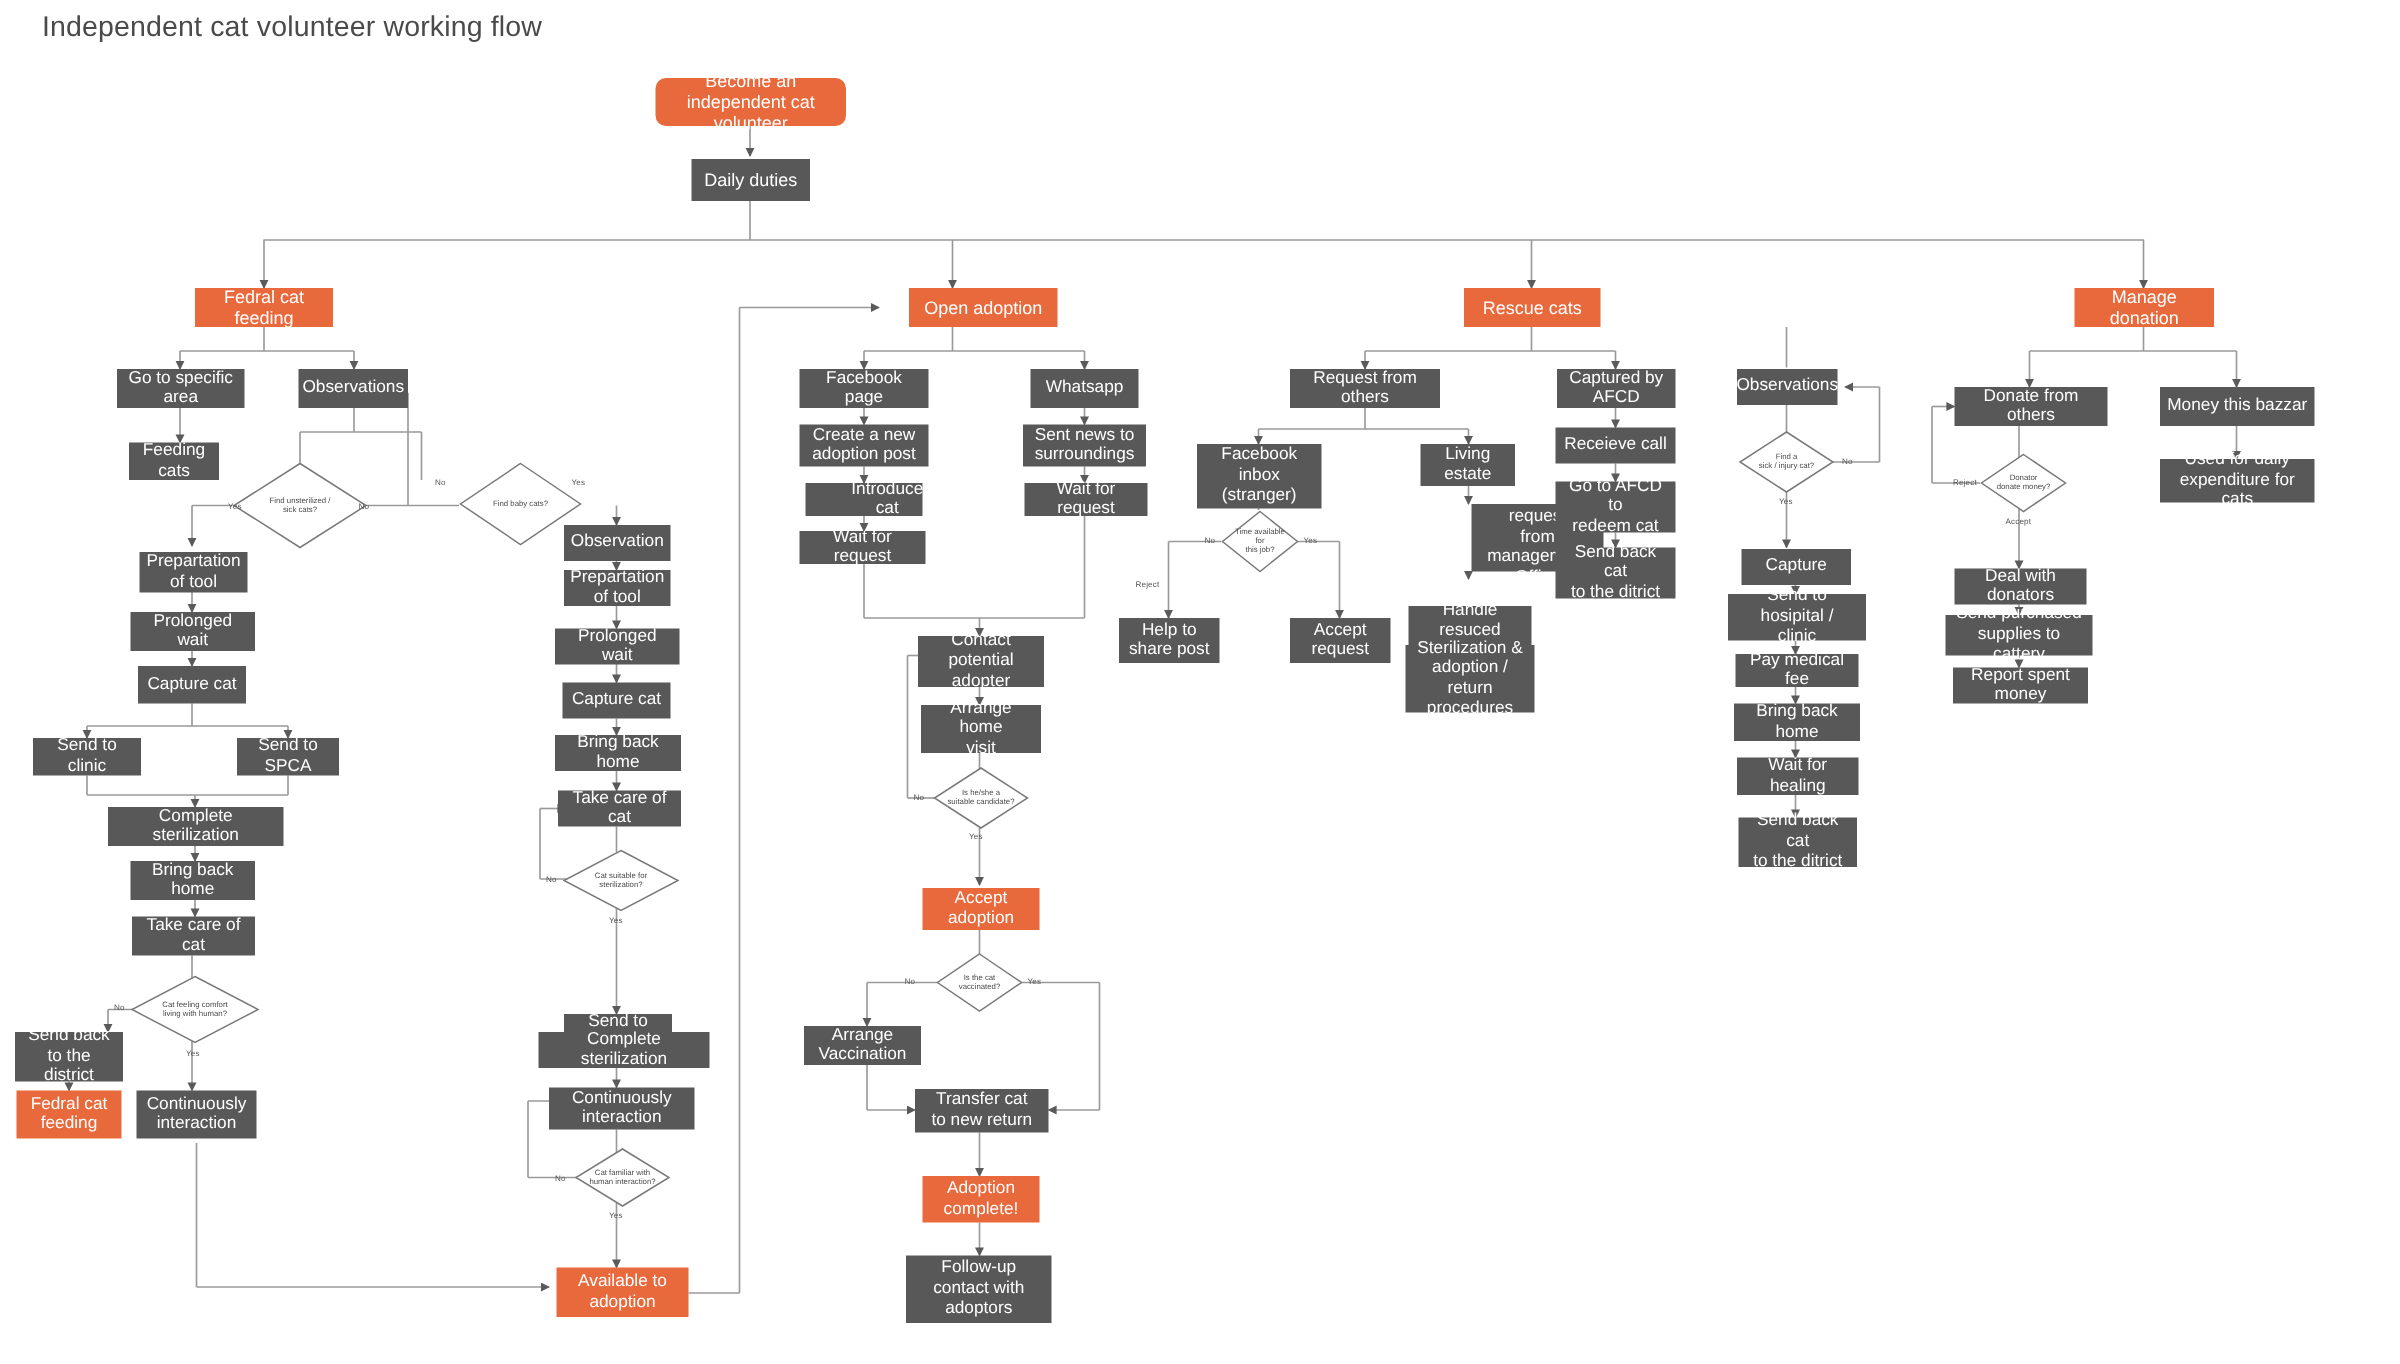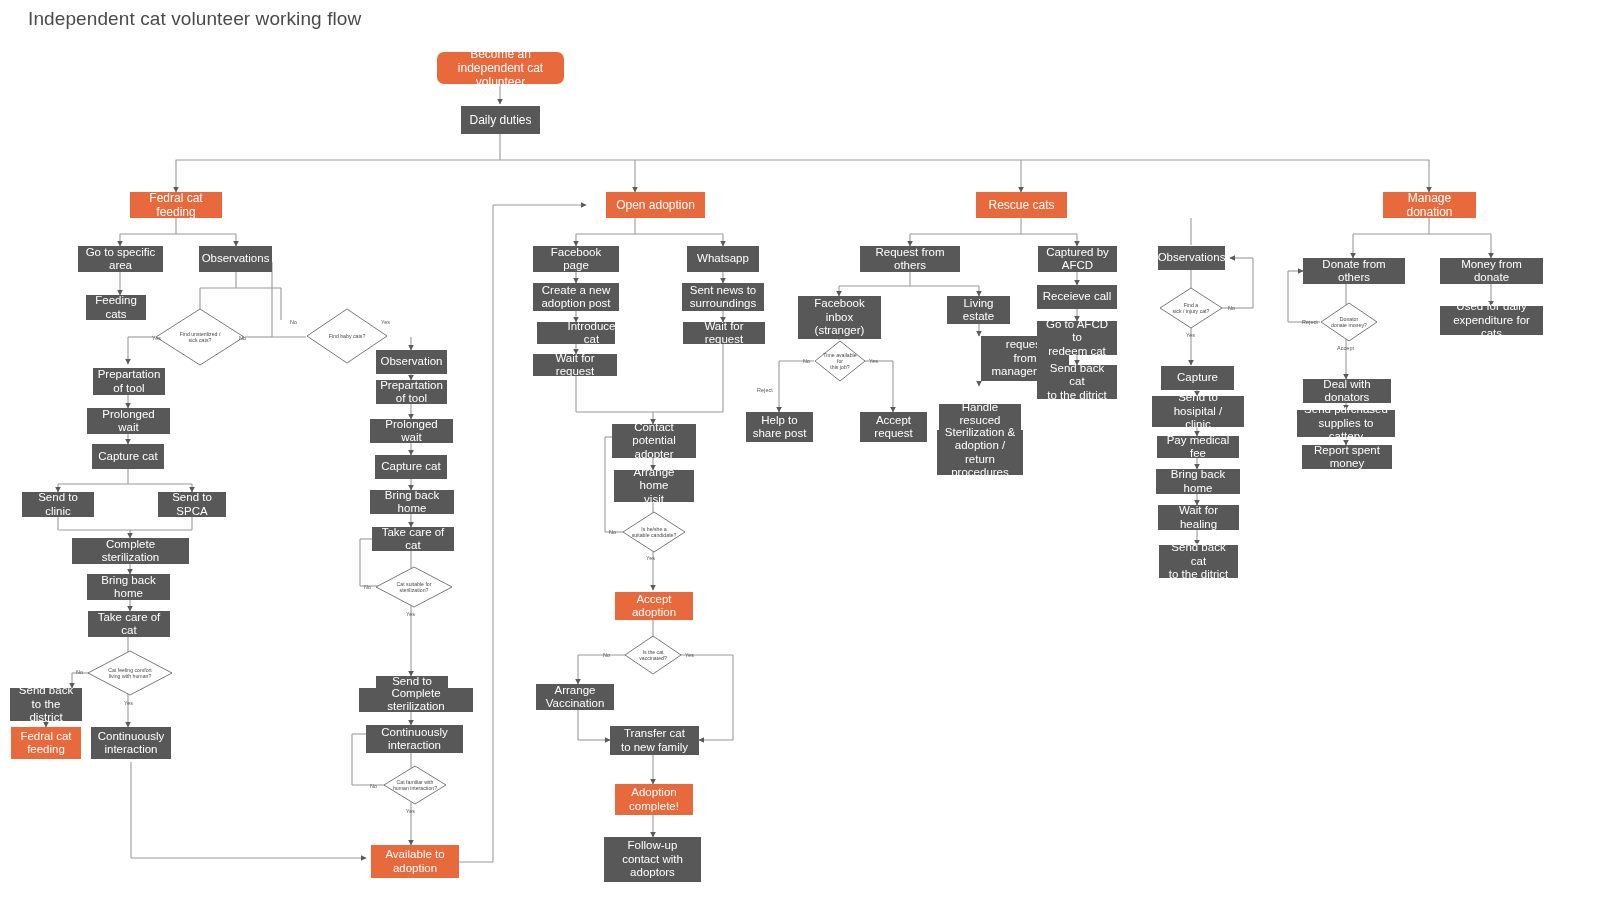--- a/index.html
+++ b/index.html
@@ -398,21 +398,21 @@
     </svg>
     <div class="dlabel">Is the cat
 vaccinated?</div>
   </div>
   <span class="elabel" style="left:603px;top:652px;">No</span>
   <span class="elabel" style="left:685px;top:652px;">Yes</span>
 
   <div class="node proc" style="left:536px;top:684px;width:78px;height:26px;">Arrange
 Vaccination</div>
   <div class="node proc" style="left:610px;top:726px;width:89px;height:29px;">Transfer cat
-to new family</div>
+to new return</div>
   <div class="node accent" style="left:615px;top:784px;width:78px;height:31px;">Adoption
 complete!</div>
   <div class="node proc" style="left:604px;top:837px;width:97px;height:45px;">Follow-up
 contact with
 adoptors</div>
 
   <div class="node proc" style="left:860px;top:246px;width:100px;height:26px;">Request from others</div>
   <div class="node proc" style="left:798px;top:296px;width:83px;height:43px;">Facebook
 inbox (stranger)</div>
 
@@ -482,17 +482,17 @@
 donate money?</div>
   </div>
   <span class="elabel" style="left:1302px;top:319px;">Reject</span>
   <span class="elabel" style="left:1337px;top:345px;">Accept</span>
 
   <div class="node proc" style="left:1303px;top:379px;width:88px;height:24px;">Deal with donators</div>
   <div class="node proc" style="left:1297px;top:410px;width:98px;height:27px;">Send purchased
 supplies to cattery</div>
   <div class="node proc" style="left:1302px;top:445px;width:90px;height:24px;">Report spent money</div>
 
-  <div class="node proc" style="left:1440px;top:258px;width:103px;height:26px;">Money from donate</div>
+  <div class="node proc" style="left:1440px;top:258px;width:103px;height:26px;">Money this bazzar</div>
   <div class="node proc" style="left:1440px;top:306px;width:103px;height:29px;">Used for daily
 expenditure for cats</div>
 
 </div>
 
 </body></html>

